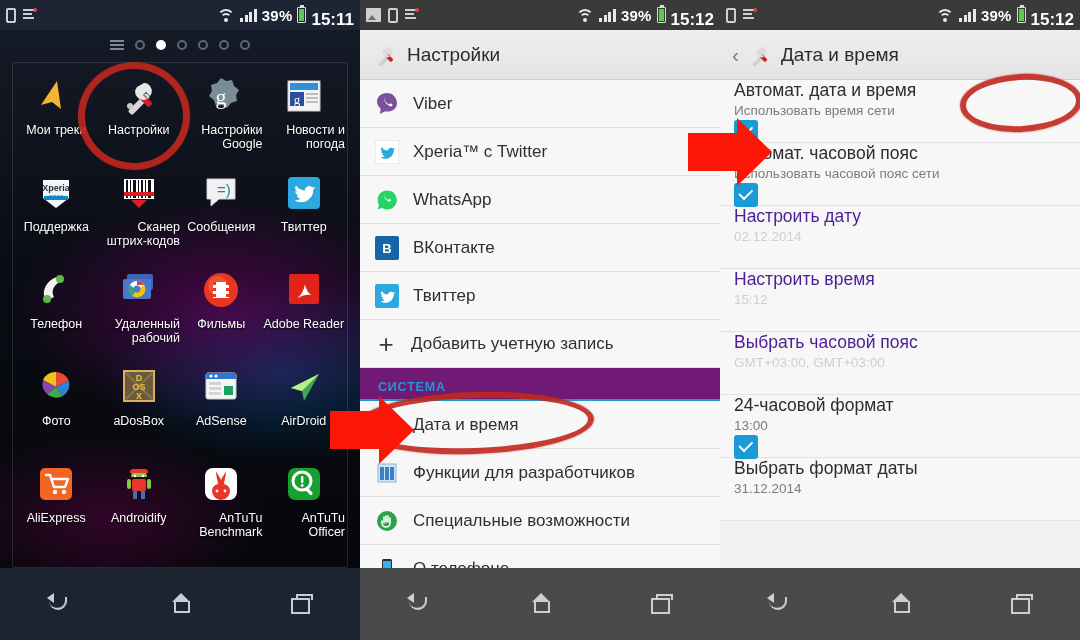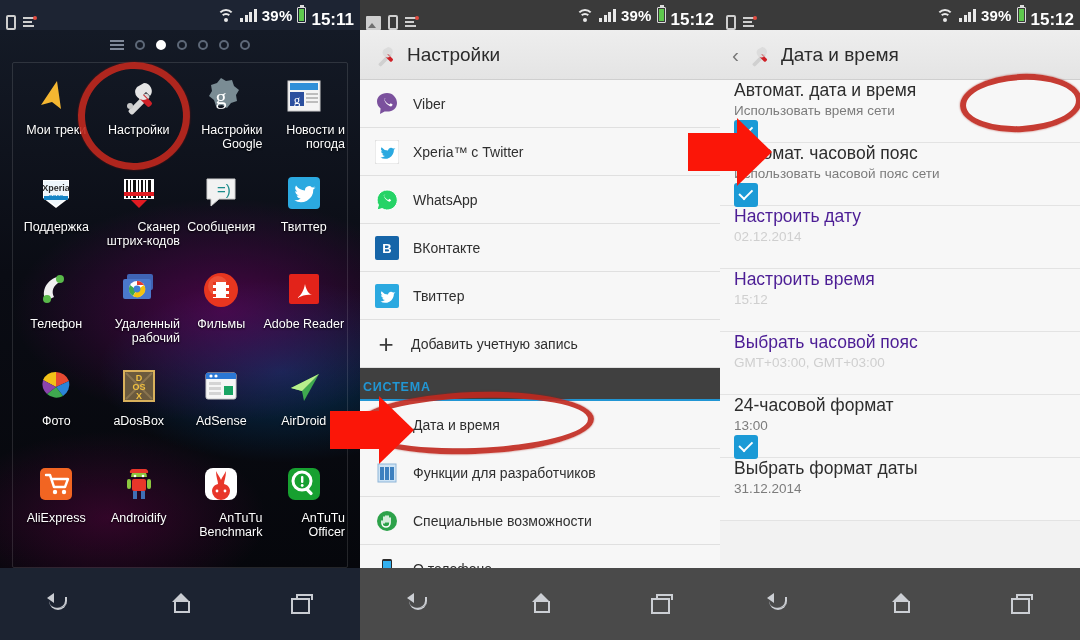--- a/index.html
+++ b/index.html
@@ -7,21 +7,21 @@
     width: 1080px; height: 640px;
     background: #000;
     font-family: "Liberation Sans", sans-serif;
     overflow: hidden;
   }
   .screens { display: flex; width: 1080px; height: 640px; }
   .panel { width: 360px; height: 640px; position: relative; overflow: hidden; }
 
   
   .statusbar {
-    height: 30px; display: flex; align-items: flex-end;
+    height: 30px; display: flex; align-items: center;
     padding: 0 6px; position: relative; z-index: 5;
   }
   .sb-dark { background: #1d2433; }
   .sb-grey { background: #3a3a3a; }
   .sb-left { display: flex; align-items: center; gap: 7px; }
   .sb-right { margin-left: auto; display: flex; align-items: center; gap: 5px; }
   .sb-text { color: #fff; font-size: 15px; font-weight: 700; letter-spacing: .2px; }
   .sb-time { color: #fff; font-size: 17px; font-weight: 700; margin-top: 10px; }
   .ic-img { width: 15px; height: 14px; background: #cfcfcf; border-radius: 1px; position: relative; }
   .ic-img:after { content:""; position:absolute; left:2px; bottom:2px; width:0;height:0;
@@ -98,23 +98,23 @@
     height:50px; display:flex; align-items:center; gap:9px; padding:0 12px;
     background:linear-gradient(180deg,#eeeeee,#e4e4e4); border-bottom:1px solid #cfcfcf;
   }
   .s-header .title { font-size:19px; color:#2b2b2b; }
   .chev { color:#777; font-size:21px; line-height:1; margin-right:-2px; }
   .s-list { background:#f7f7f7; }
   .row {
     display:flex; align-items:center; gap:13px; padding:0 14px;
     height:48px; border-bottom:1px solid #e0e0e0; background:#f7f7f7;
   }
-  .row .lbl { font-size:14px; color:#2f2f2f;text-align:right; }
+  .row .lbl { font-size:17px; color:#2f2f2f;text-align:right; }
   .row .plus { font-size:26px; color:#3c3c3c; width:24px; text-align:center; line-height:1;}
-  .sec-hd { padding:9px 3px 4px; border-bottom:2px solid #2196d4; background:#404040; }
+  .sec-hd { padding:9px 18px 4px; border-bottom:2px solid #2196d4; background:#701a75; }
   .sec-hd span { color:#2196d4; font-size:12.5px; font-weight:700; letter-spacing:.8px; }
 
   
   .prow {
     display:flex; padding:0 14px; height:63px;
     border-bottom:1px solid #e3e3e3; background:#f7f7f7;flex-direction:column;
   }
   .prow .txt { flex:1; }
   .prow .t1 { font-size:17.5px; color:#2d2d2d; line-height:21px; }
   .prow .t2 { font-size:13.5px; color:#7c7c7c; line-height:18px; margin-top:1px; }

